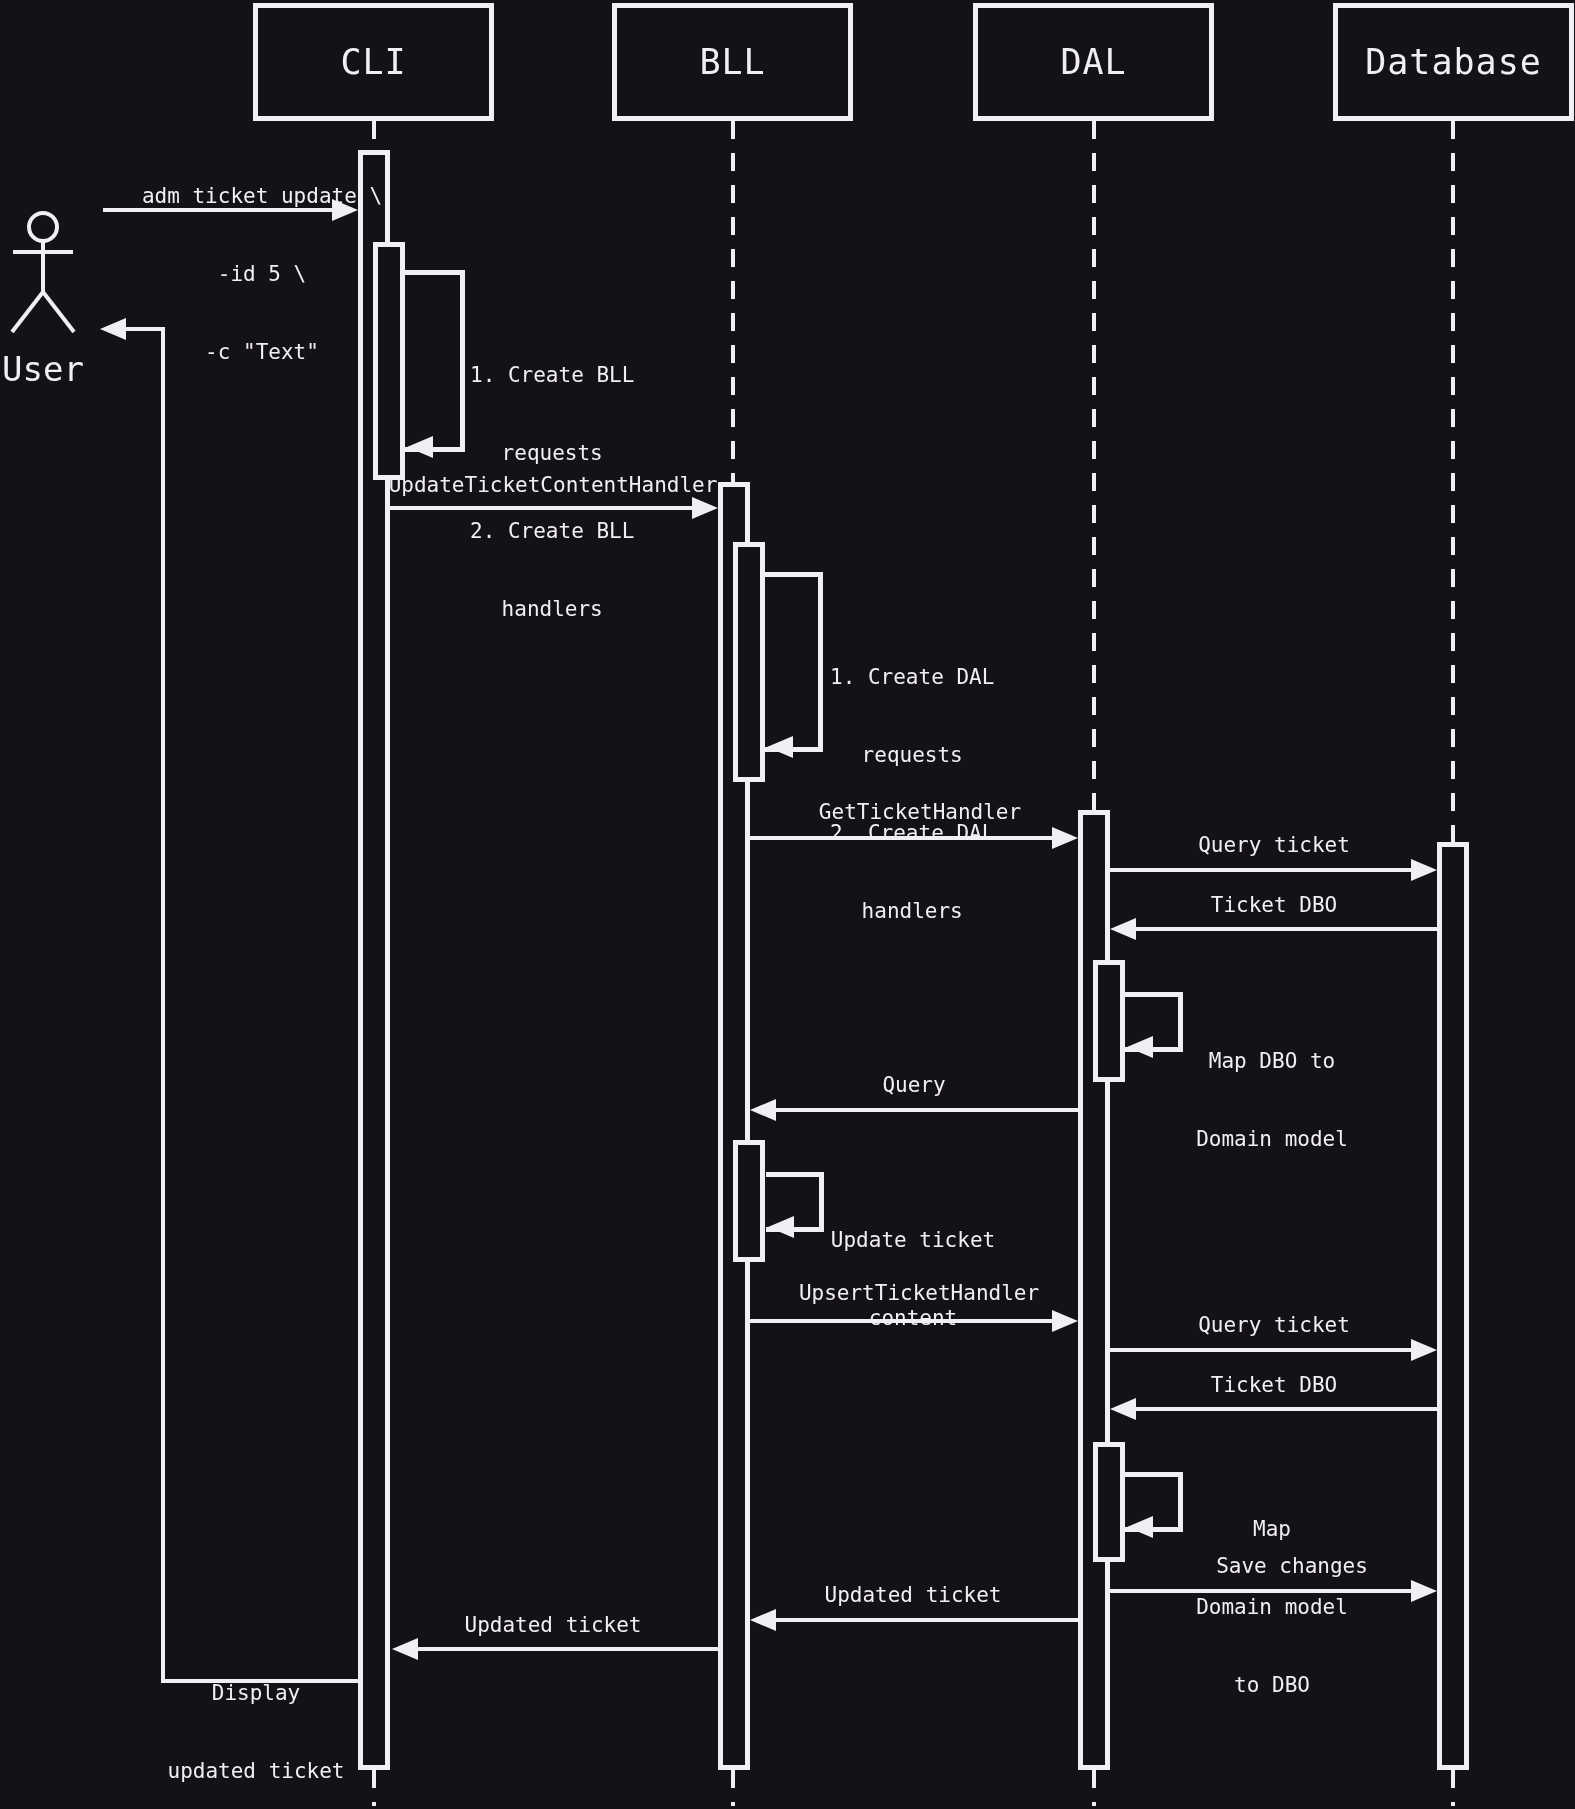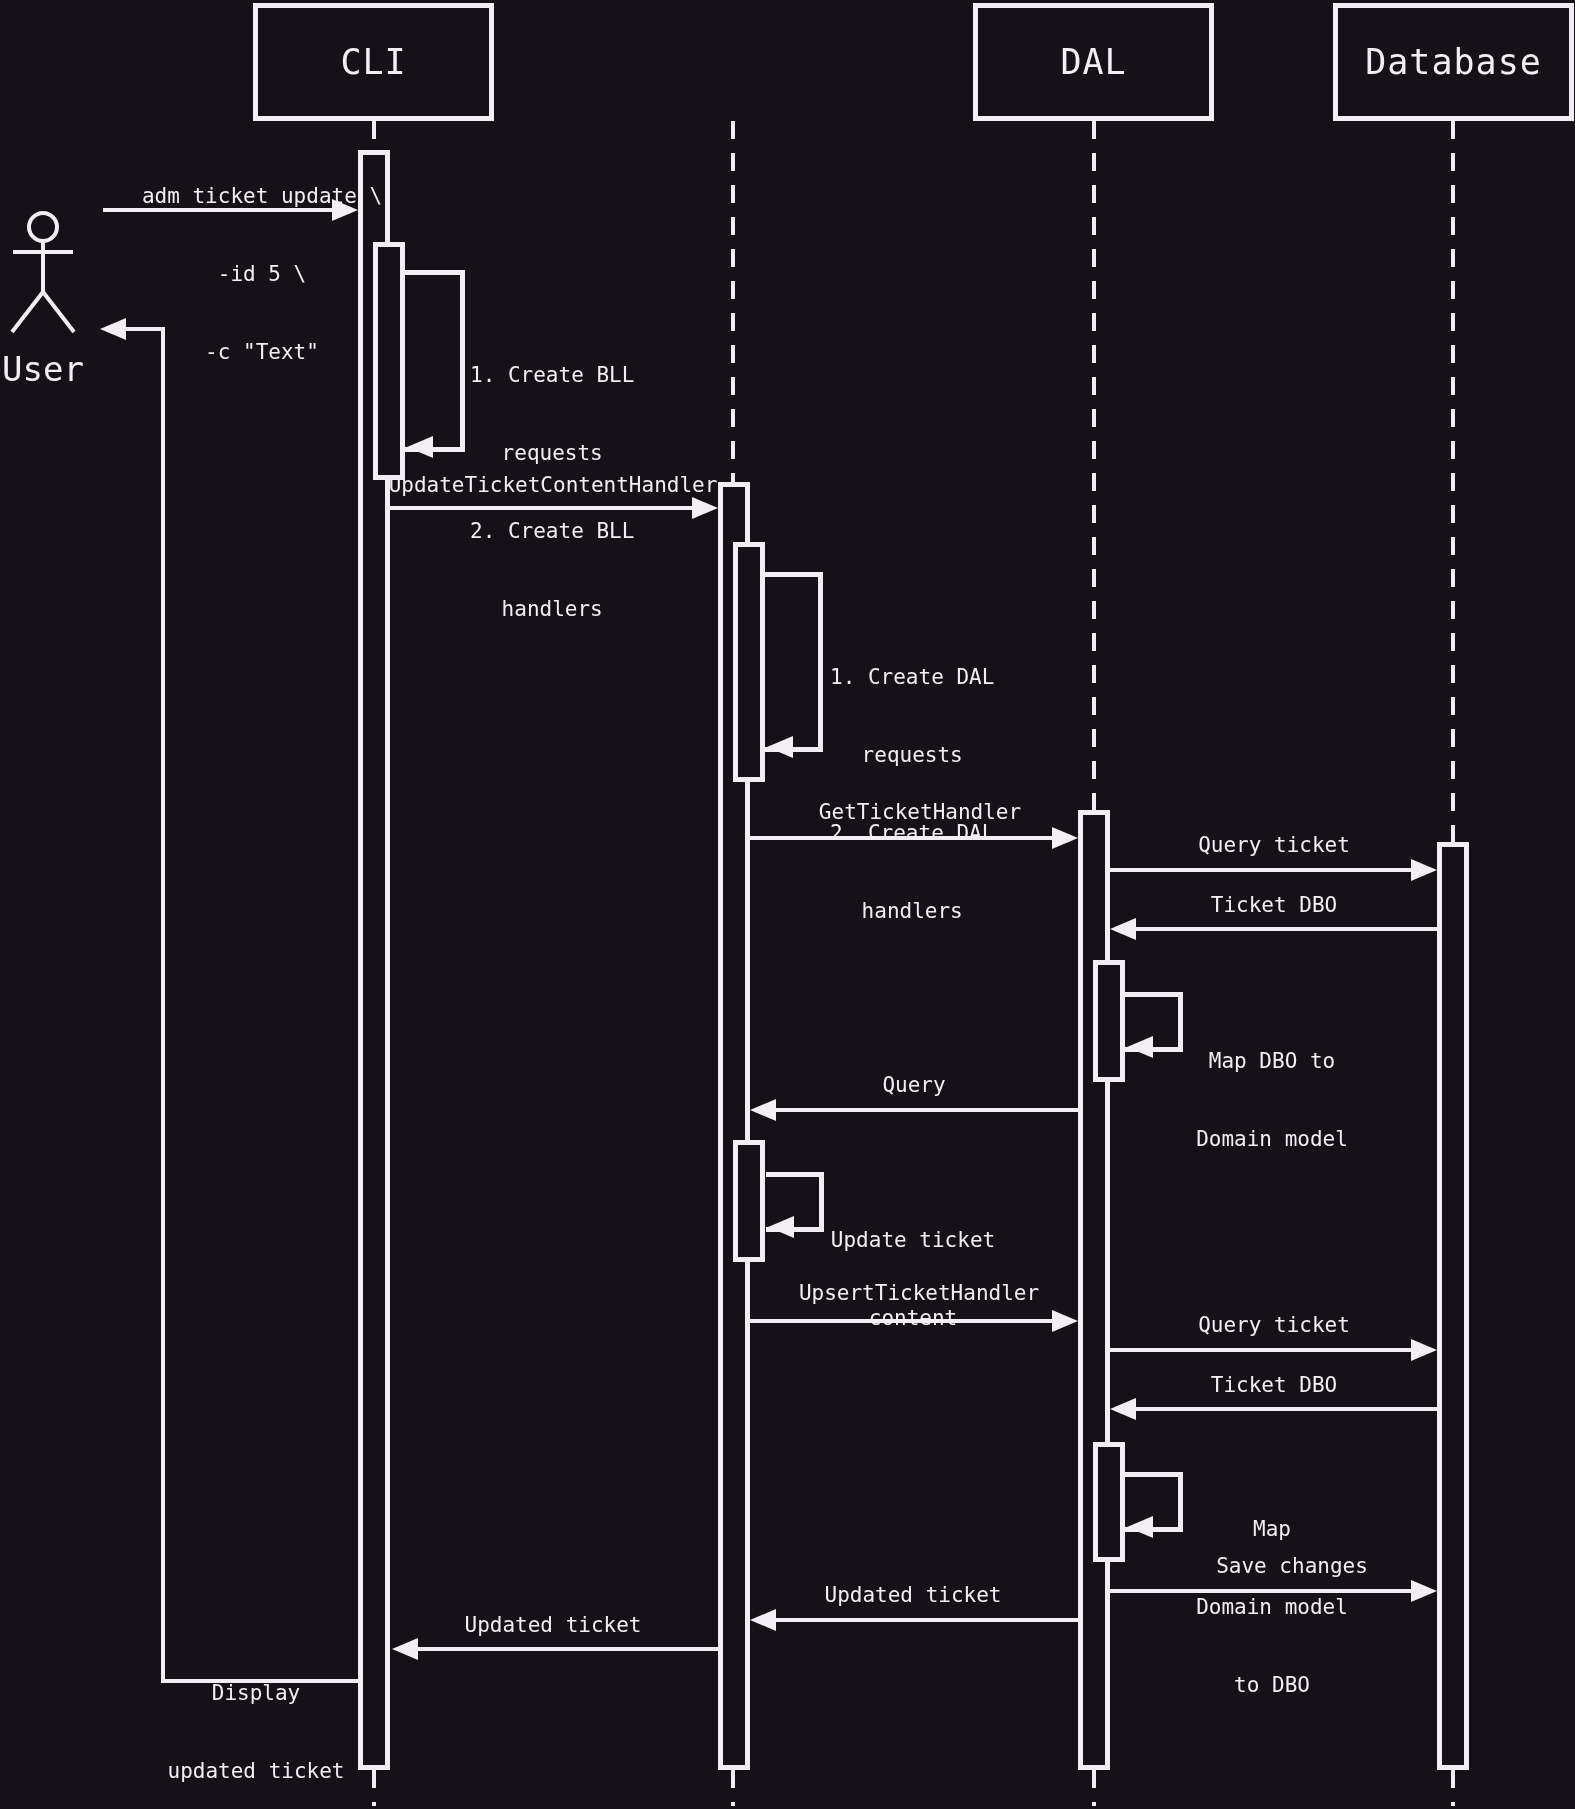--- a/index.html
+++ b/index.html
@@ -105,20 +105,23 @@
   <div class="lifeline" style="left:731px; top:121px; height:361px;"></div>
   <div class="lifeline" style="left:731px; top:1770px; height:36px;"></div>
   <div class="lifeline" style="left:1092px; top:121px; height:689px;"></div>
   <div class="lifeline" style="left:1092px; top:1770px; height:36px;"></div>
   <div class="lifeline" style="left:1451px; top:121px; height:721px;"></div>
   <div class="lifeline" style="left:1451px; top:1770px; height:36px;"></div>
 
   <div class="pbox" style="left:253px;">
     <span>CLI</span>
   </div>
+  <div class="pbox" style="left:612px;">
+    <span>BLL</span>
+  </div>
   <div class="pbox" style="left:973px;">
     <span>DAL</span>
   </div>
   <div class="pbox" style="left:1333px;">
     <span>Database</span>
   </div>
 
   <svg class="actor-svg" style="left:6px; top:207px;" width="74" height="130" viewBox="0 0 74 130">
     <circle cx="37" cy="20" r="14"></circle>
     <line x1="7" y1="45" x2="67" y2="45"></line>

